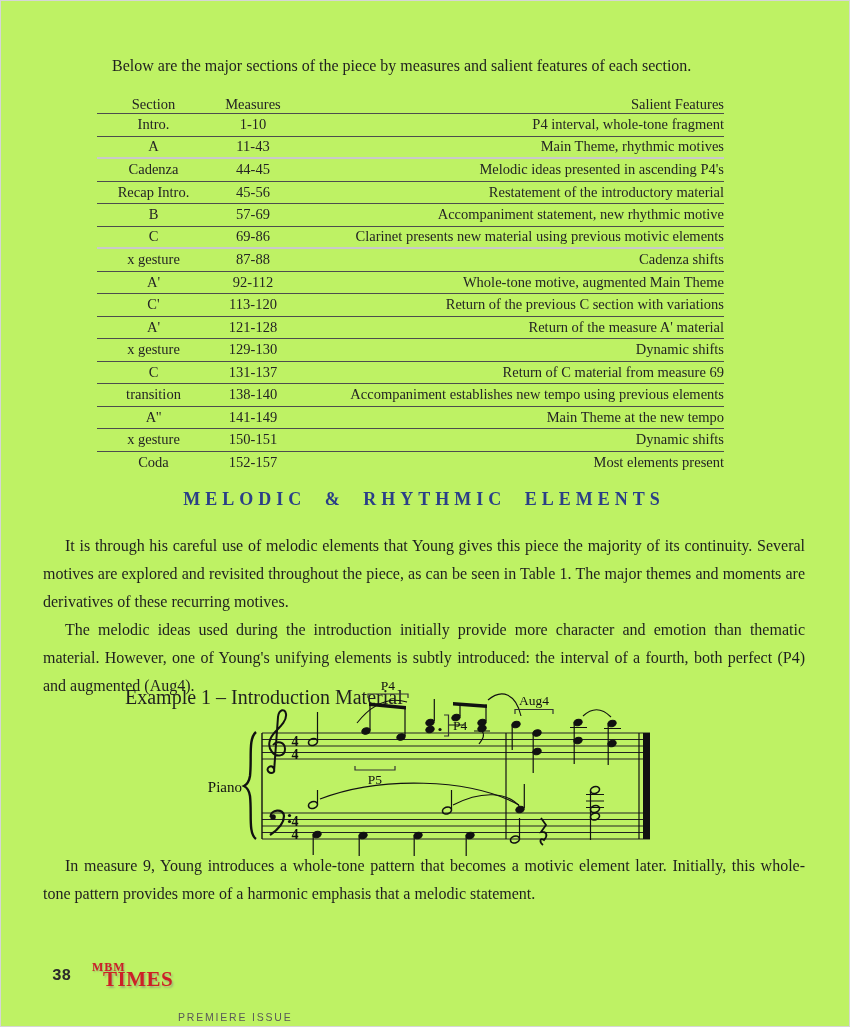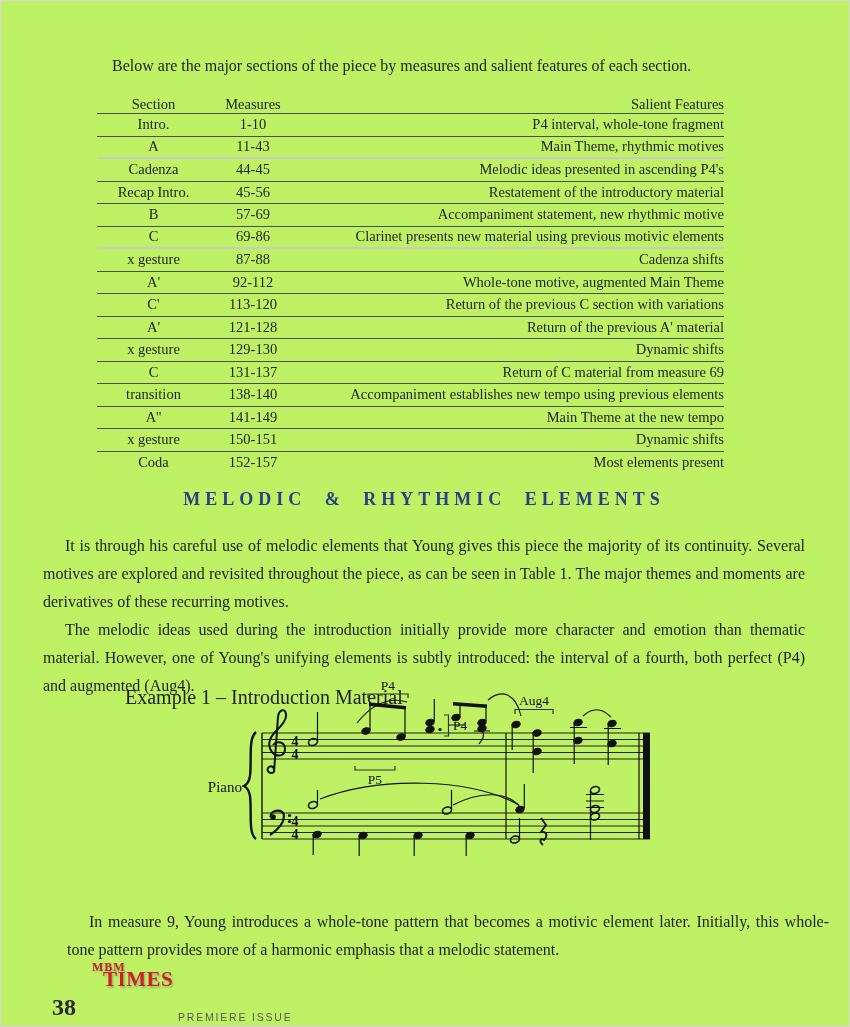--- a/index.html
+++ b/index.html
@@ -31,32 +31,32 @@
     font-size:18px; font-weight:bold; letter-spacing:5px; word-spacing:9px;
     color:#2b3f87;
   }
   
   .para {
     position:absolute; left:43px; width:762px;
     font-size:16px; line-height:28px; text-align:justify; text-indent:22px; color:#1f1f1f;
   }
   .para.p1 { top:532px; }
   .para.p2 { top:616px; }
-  .para.p3 { top:908px;margin-left:24px; }
+  .para.p3 { top:852px; }
   
   .example-caption { position:absolute; left:125px; top:686px; font-size:20px; color:#1f1f1f; }
   .music-svg { position:absolute; left:190px; top:678px; }
   .music-svg text { font-family:"Liberation Serif", serif; fill:#111; }
   .anno { font-size:13.5px; }
   .timesig { font-size:14px; font-weight:bold; }
   .piano-label { font-size:15px; }
   
   .footer-pagenum {
     position:absolute; left:52px; top:967px;
-    font-family:Liberation Serif, serif; font-size:24px; font-weight:bold; color:#2a2a2a;margin-top:27px;
+    font-family:Liberation Mono, monospace; font-size:16px; font-weight:bold; color:#2a2a2a;
   }
   .logo { position:absolute; left:90px; top:960px; width:90px; height:38px;
           font-family:"Liberation Serif", serif; color:#cd2026; }
   .logo .mbm { position:absolute; left:2px; top:0; font-size:12px; font-weight:bold; letter-spacing:1px;
                text-shadow:1px 1px 1.5px rgba(130,130,130,.55); }
   .logo .times { position:absolute; left:13px; top:7px; font-size:21px; font-weight:bold; letter-spacing:.5px;
                text-shadow:1.5px 1.5px 2px rgba(130,130,130,.55); }
   .issue-label {
     position:absolute; left:178px; top:978px;
     font-family:"Liberation Sans", sans-serif; font-size:10.5px; letter-spacing:1.8px; color:#595959;margin-top:33px;
@@ -116,21 +116,21 @@
       <span class="c-features">Whole-tone motive, augmented Main Theme</span>
     </div>
     <div class="t-row">
       <span class="c-section">C'</span>
       <span class="c-measures">113-120</span>
       <span class="c-features">Return of the previous C section with variations</span>
     </div>
     <div class="t-row">
       <span class="c-section">A'</span>
       <span class="c-measures">121-128</span>
-      <span class="c-features">Return of the previous A' material</span>
+      <span class="c-features">Return of the measure A' material</span>
     </div>
     <div class="t-row">
       <span class="c-section">x gesture</span>
       <span class="c-measures">129-130</span>
       <span class="c-features">Dynamic shifts</span>
     </div>
     <div class="t-row">
       <span class="c-section">C</span>
       <span class="c-measures">131-137</span>
       <span class="c-features">Return of C material from measure 69</span>

